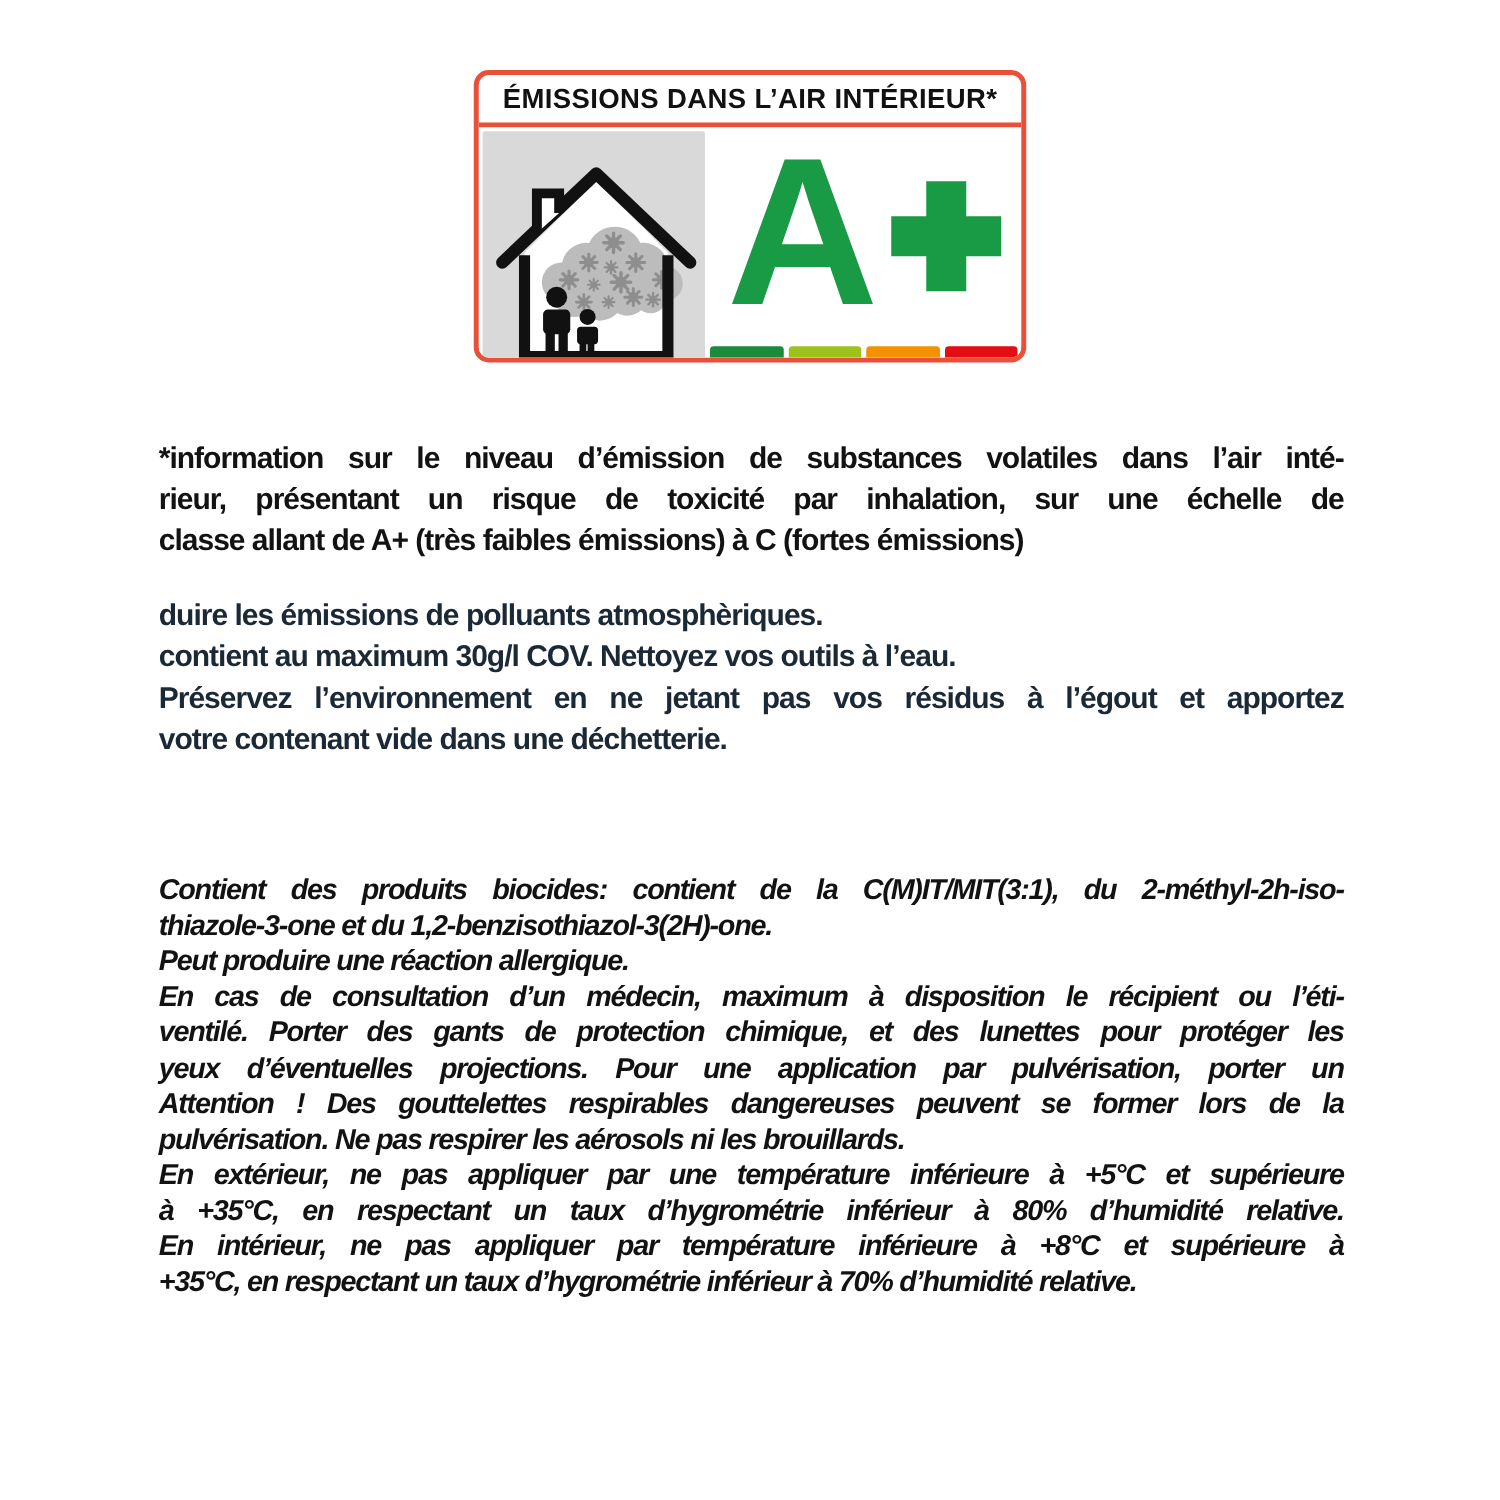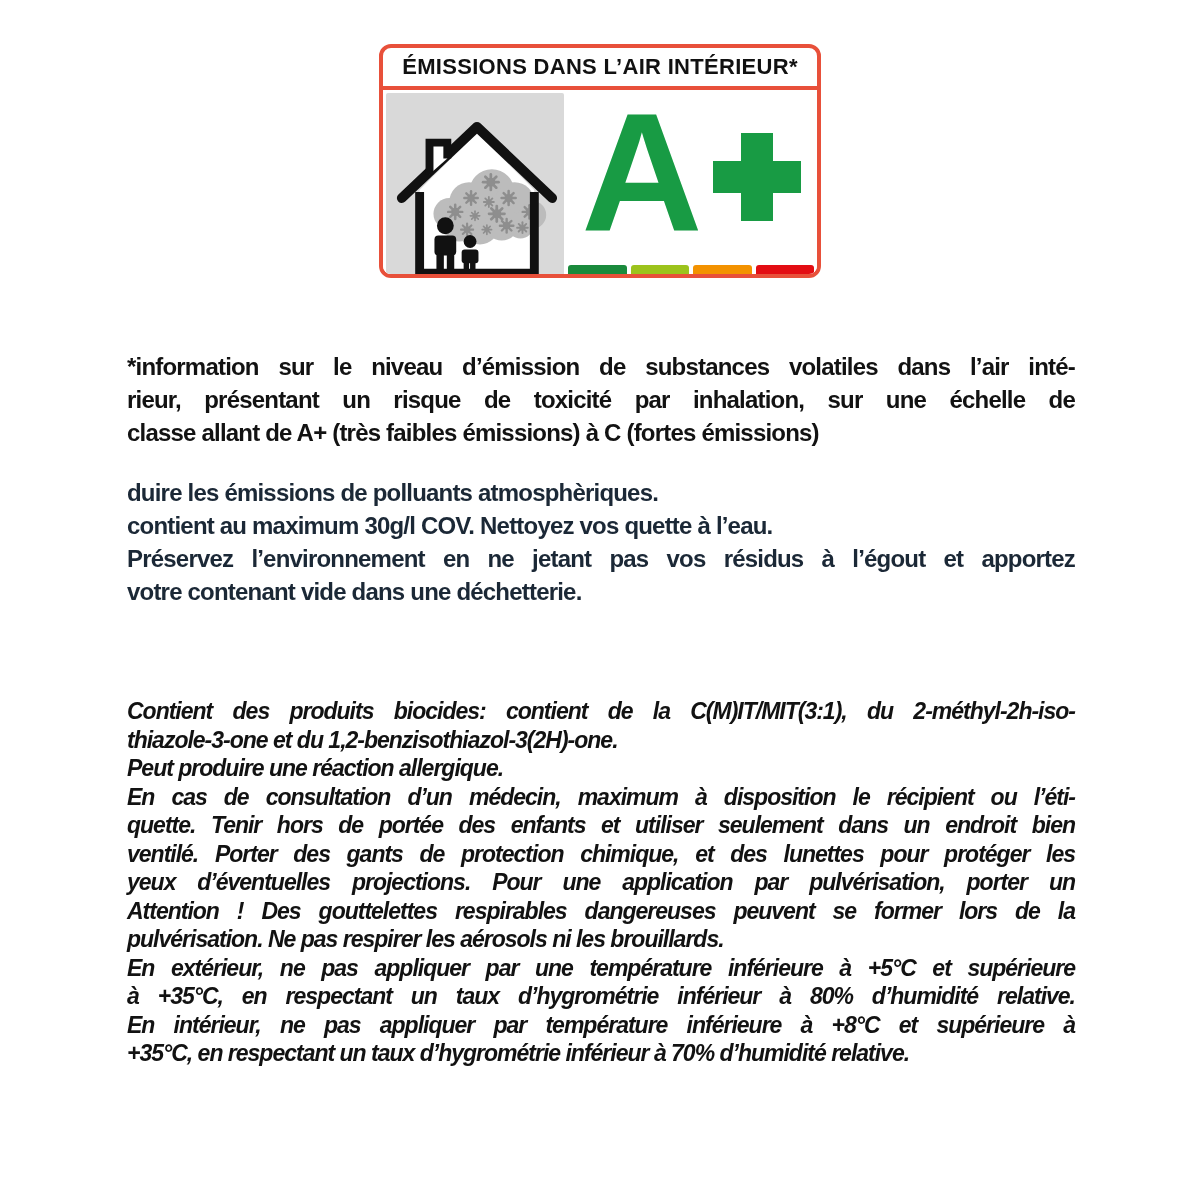--- a/index.html
+++ b/index.html
@@ -8,21 +8,21 @@
     --big-green:#189b44;
     --text-black:#121212;
     --text-navy:#1b2836;
   }
   *{box-sizing:border-box;margin:0;padding:0;}
   html,body{width:1200px;height:1200px;background:#ffffff;overflow:hidden;}
   body{font-family:"Liberation Sans", sans-serif;position:relative;}
 
   
   .label{
-    position:absolute;top:44px;left:50%;transform:translateX(-50%);
+    position:absolute;top:56px;left:50%;transform:translateX(-50%);
     width:442px;height:234px;background:#fff;
     border:4px solid var(--border-red);border-radius:12px;
     display:flex;flex-direction:column;overflow:hidden;
   }
   .label-title{
     height:42px;flex:0 0 42px;border-bottom:4px solid var(--border-red);
     display:flex;align-items:center;justify-content:center;
     font-weight:bold;font-size:22px;letter-spacing:.3px;color:#111;
     white-space:nowrap;
   }
@@ -151,30 +151,29 @@
 </div>
 
 <div class="textcol">
   <div class="para p-footnote">
       <div class="tline just">*information sur le niveau d’émission de substances volatiles dans l’air inté-</div>
       <div class="tline just">rieur, présentant un risque de toxicité par inhalation, sur une échelle de</div>
       <div class="tline">classe allant de A+ (très faibles émissions) à C (fortes émissions)</div>
     </div>
   <div class="para p-reg">
       <div class="tline">duire les émissions de polluants atmosphèriques.</div>
-      <div class="tline">contient au maximum 30g/l COV. Nettoyez vos quette à l’eau.</div>
+      <div class="tline">contient au maximum 30g/l COV. Nettoyez vos outils à l’eau.</div>
       <div class="tline just">Préservez l’environnement en ne jetant pas vos résidus à l’égout et apportez</div>
       <div class="tline">votre contenant vide dans une déchetterie.</div>
     </div>
   <div class="para p-bio">
       <div class="tline just">Contient des produits biocides: contient de la C(M)IT/MIT(3:1), du 2-méthyl-2h-iso-</div>
       <div class="tline">thiazole-3-one et du 1,2-benzisothiazol-3(2H)-one.</div>
       <div class="tline">Peut produire une réaction allergique.</div>
       <div class="tline just">En cas de consultation d’un médecin, maximum à disposition le récipient ou l’éti-</div>
-      <div class="tline just">quette. Tenir hors de portée des enfants et utiliser seulement dans un endroit bien</div>
       <div class="tline just">ventilé. Porter des gants de protection chimique, et des lunettes pour protéger les</div>
       <div class="tline just">yeux d’éventuelles projections. Pour une application par pulvérisation, porter un</div>
       <div class="tline just">Attention ! Des gouttelettes respirables dangereuses peuvent se former lors de la</div>
       <div class="tline">pulvérisation. Ne pas respirer les aérosols ni les brouillards.</div>
       <div class="tline just">En extérieur, ne pas appliquer par une température inférieure à +5°C et supérieure</div>
       <div class="tline just">à +35°C, en respectant un taux d’hygrométrie inférieur à 80% d’humidité relative.</div>
       <div class="tline just">En intérieur, ne pas appliquer par température inférieure à +8°C et supérieure à</div>
       <div class="tline">+35°C, en respectant un taux d’hygrométrie inférieur à 70% d’humidité relative.</div>
     </div>
 </div>

